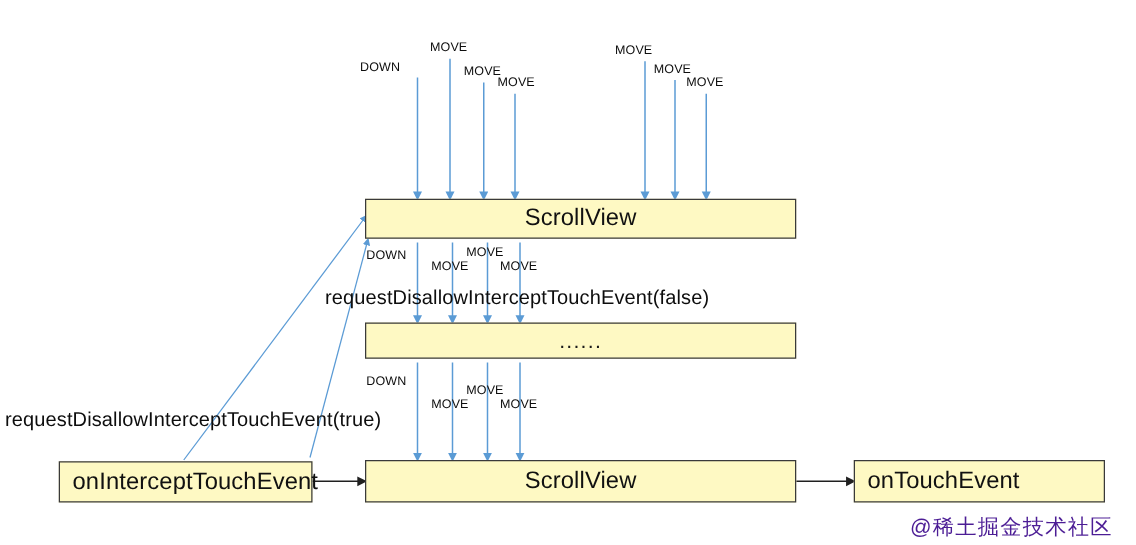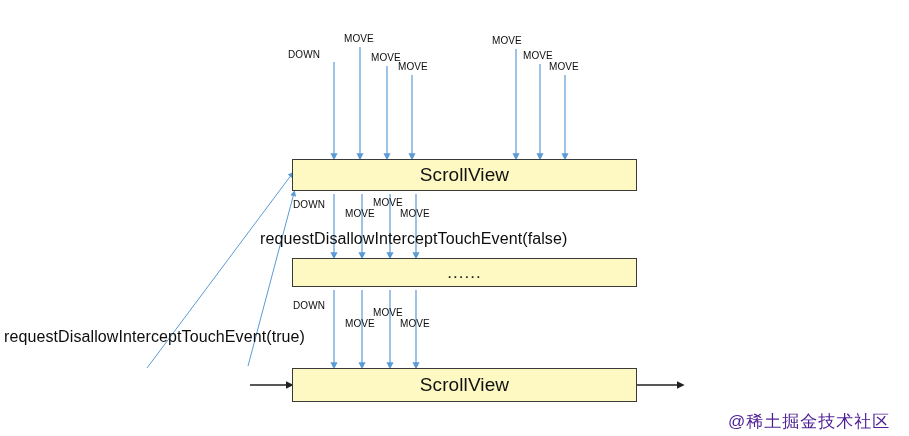--- a/index.html
+++ b/index.html
@@ -111,20 +111,26 @@
 
   <div class="box" id="box-scrollview-top" style="left: 292px; top: 159px; width: 345px; height: 32px;">
     <span>ScrollView</span>
   </div>
   <div class="box dots" id="box-ellipsis" style="left: 292px; top: 258px; width: 345px; height: 29px;">
     <span>......</span>
   </div>
   <div class="box" id="box-scrollview-bottom" style="left: 292px; top: 368px; width: 345px; height: 34px;">
     <span>ScrollView</span>
   </div>
+  <div class="box left-label" id="box-on-intercept" style="left: 47px; top: 369px; width: 203px; height: 33px;">
+    <span>onInterceptTouchEvent</span>
+  </div>
+  <div class="box left-label" id="box-on-touch" style="left: 683px; top: 368px; width: 201px; height: 34px;">
+    <span>onTouchEvent</span>
+  </div>
 
   <div id="labels-layer">
       <div class="lbl" style="left: 288px; top: 49px;">DOWN</div>
       <div class="lbl" style="left: 344px; top: 33px;">MOVE</div>
       <div class="lbl" style="left: 371px; top: 52px;">MOVE</div>
       <div class="lbl" style="left: 398px; top: 61px;">MOVE</div>
       <div class="lbl" style="left: 492px; top: 35px;">MOVE</div>
       <div class="lbl" style="left: 523px; top: 50px;">MOVE</div>
       <div class="lbl" style="left: 549px; top: 61px;">MOVE</div>
       <div class="lbl" style="left: 293px; top: 199px;">DOWN</div>

